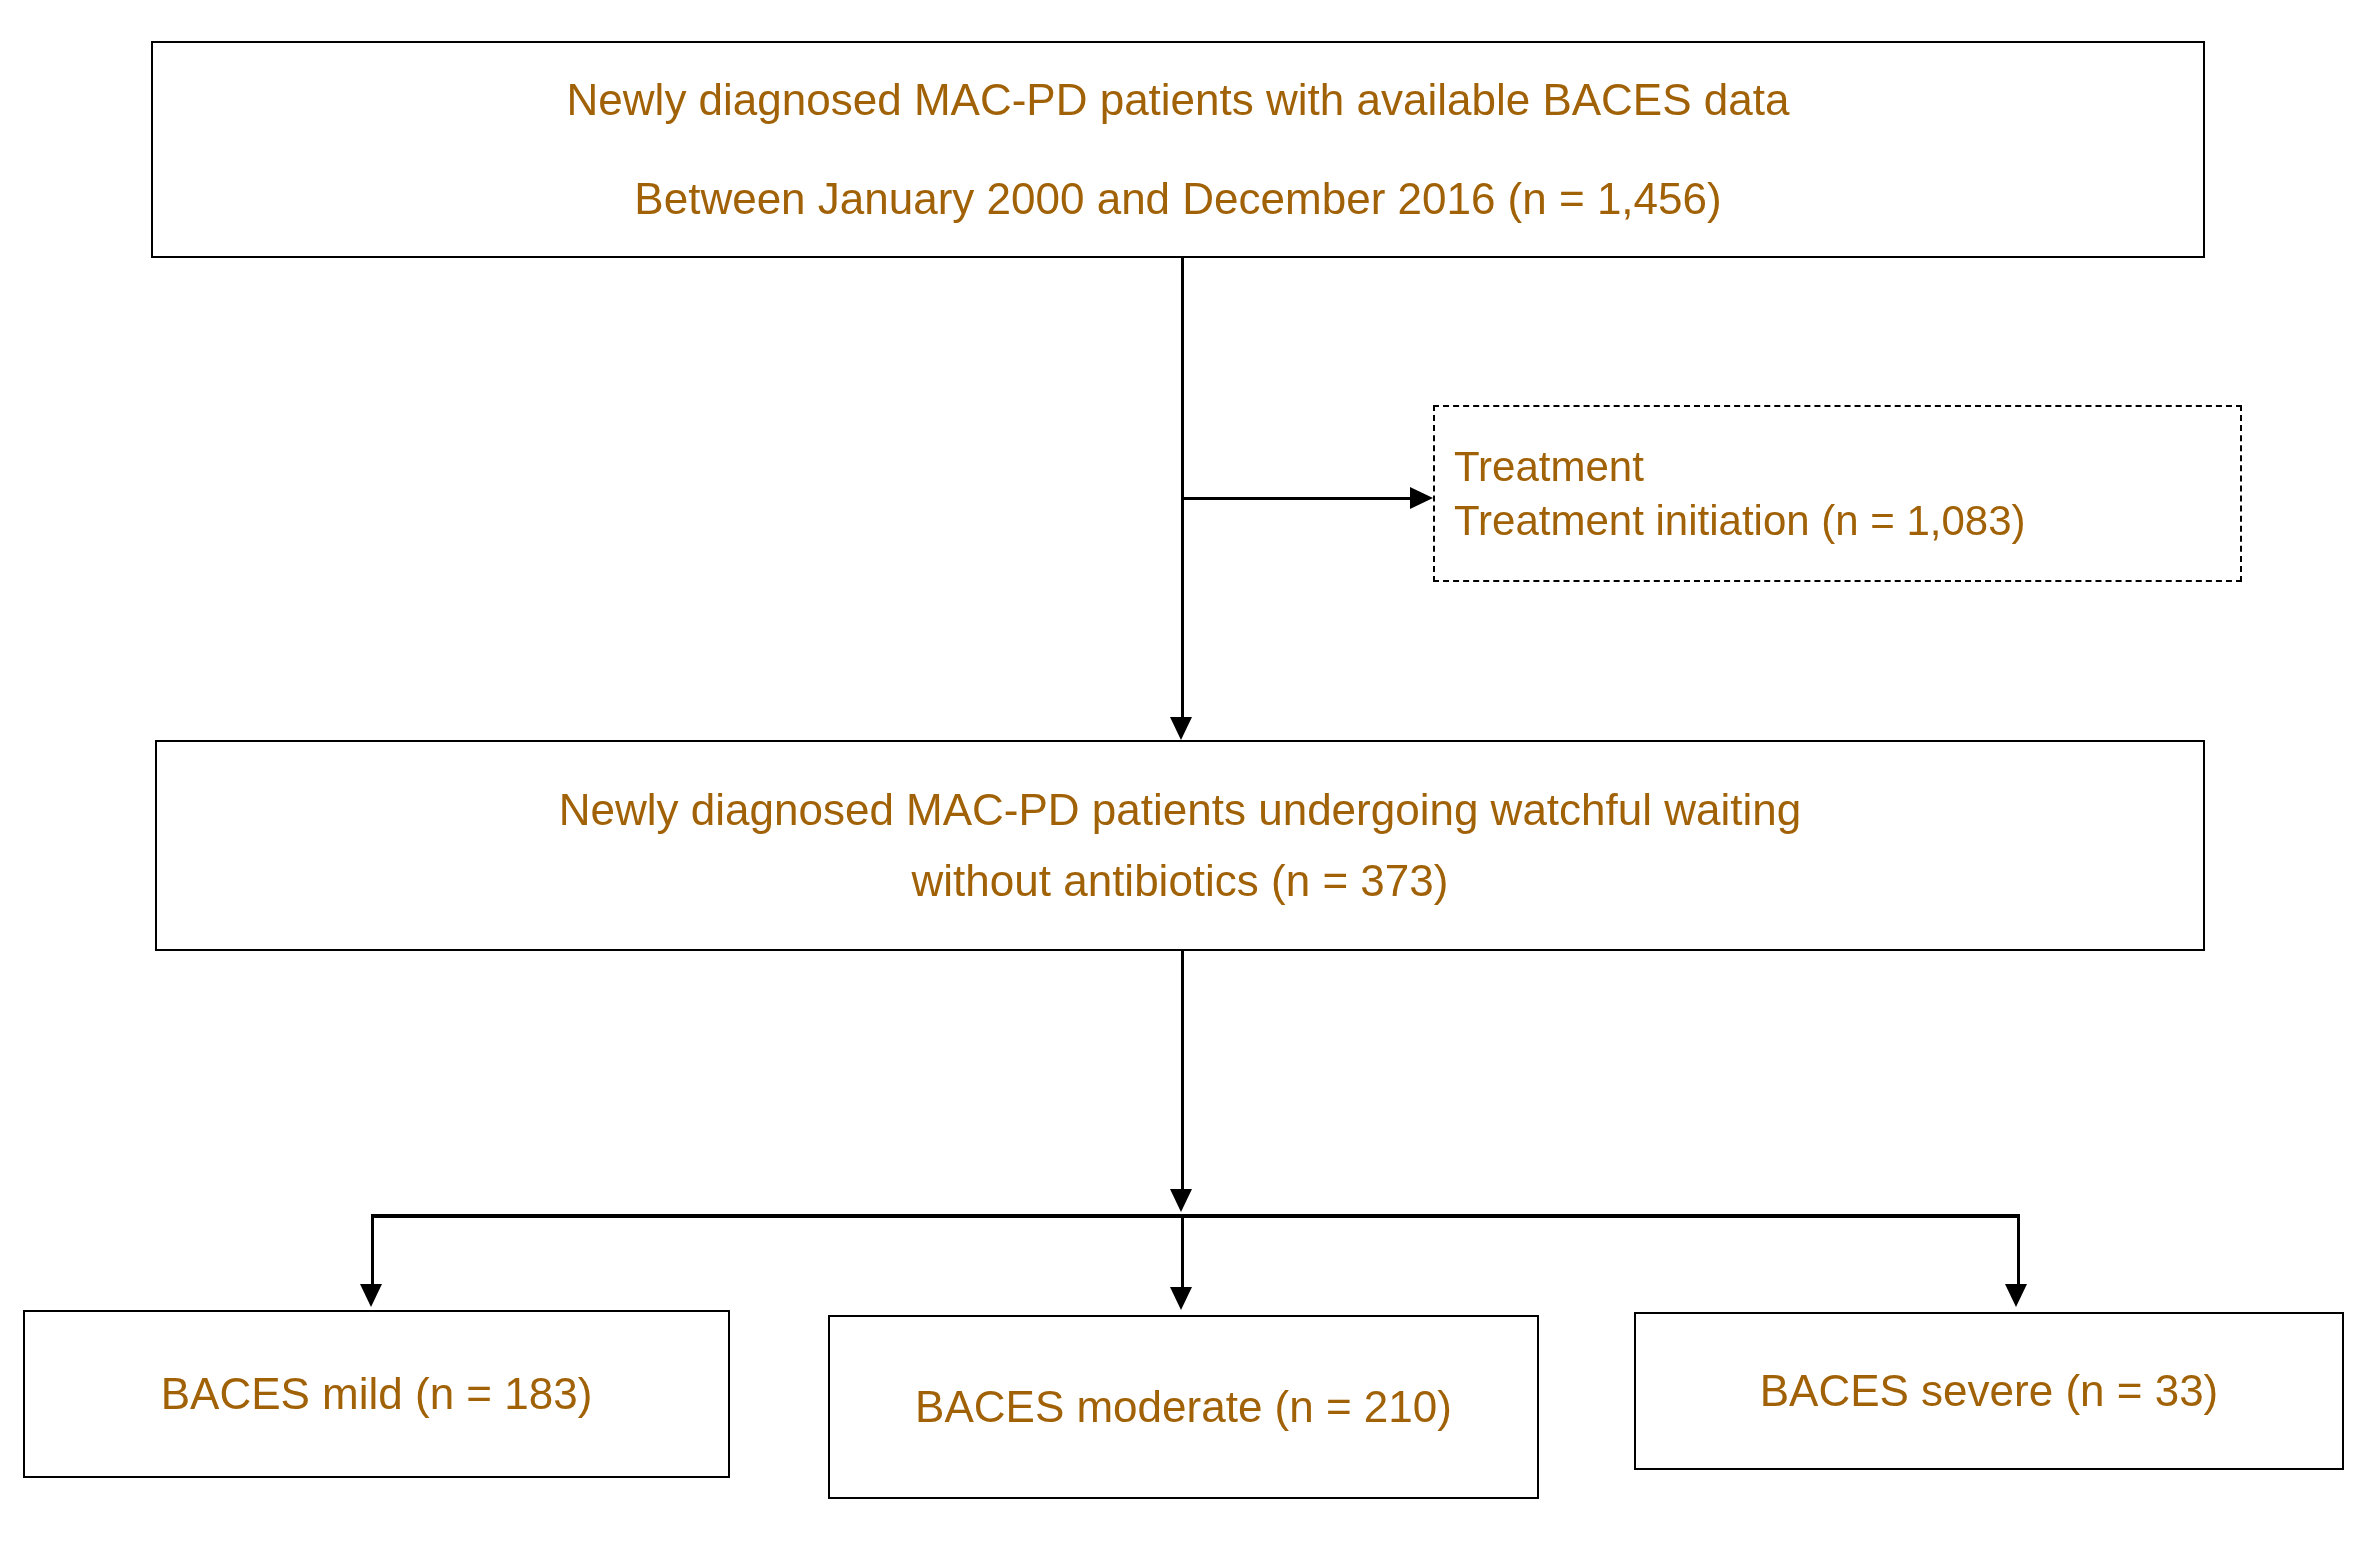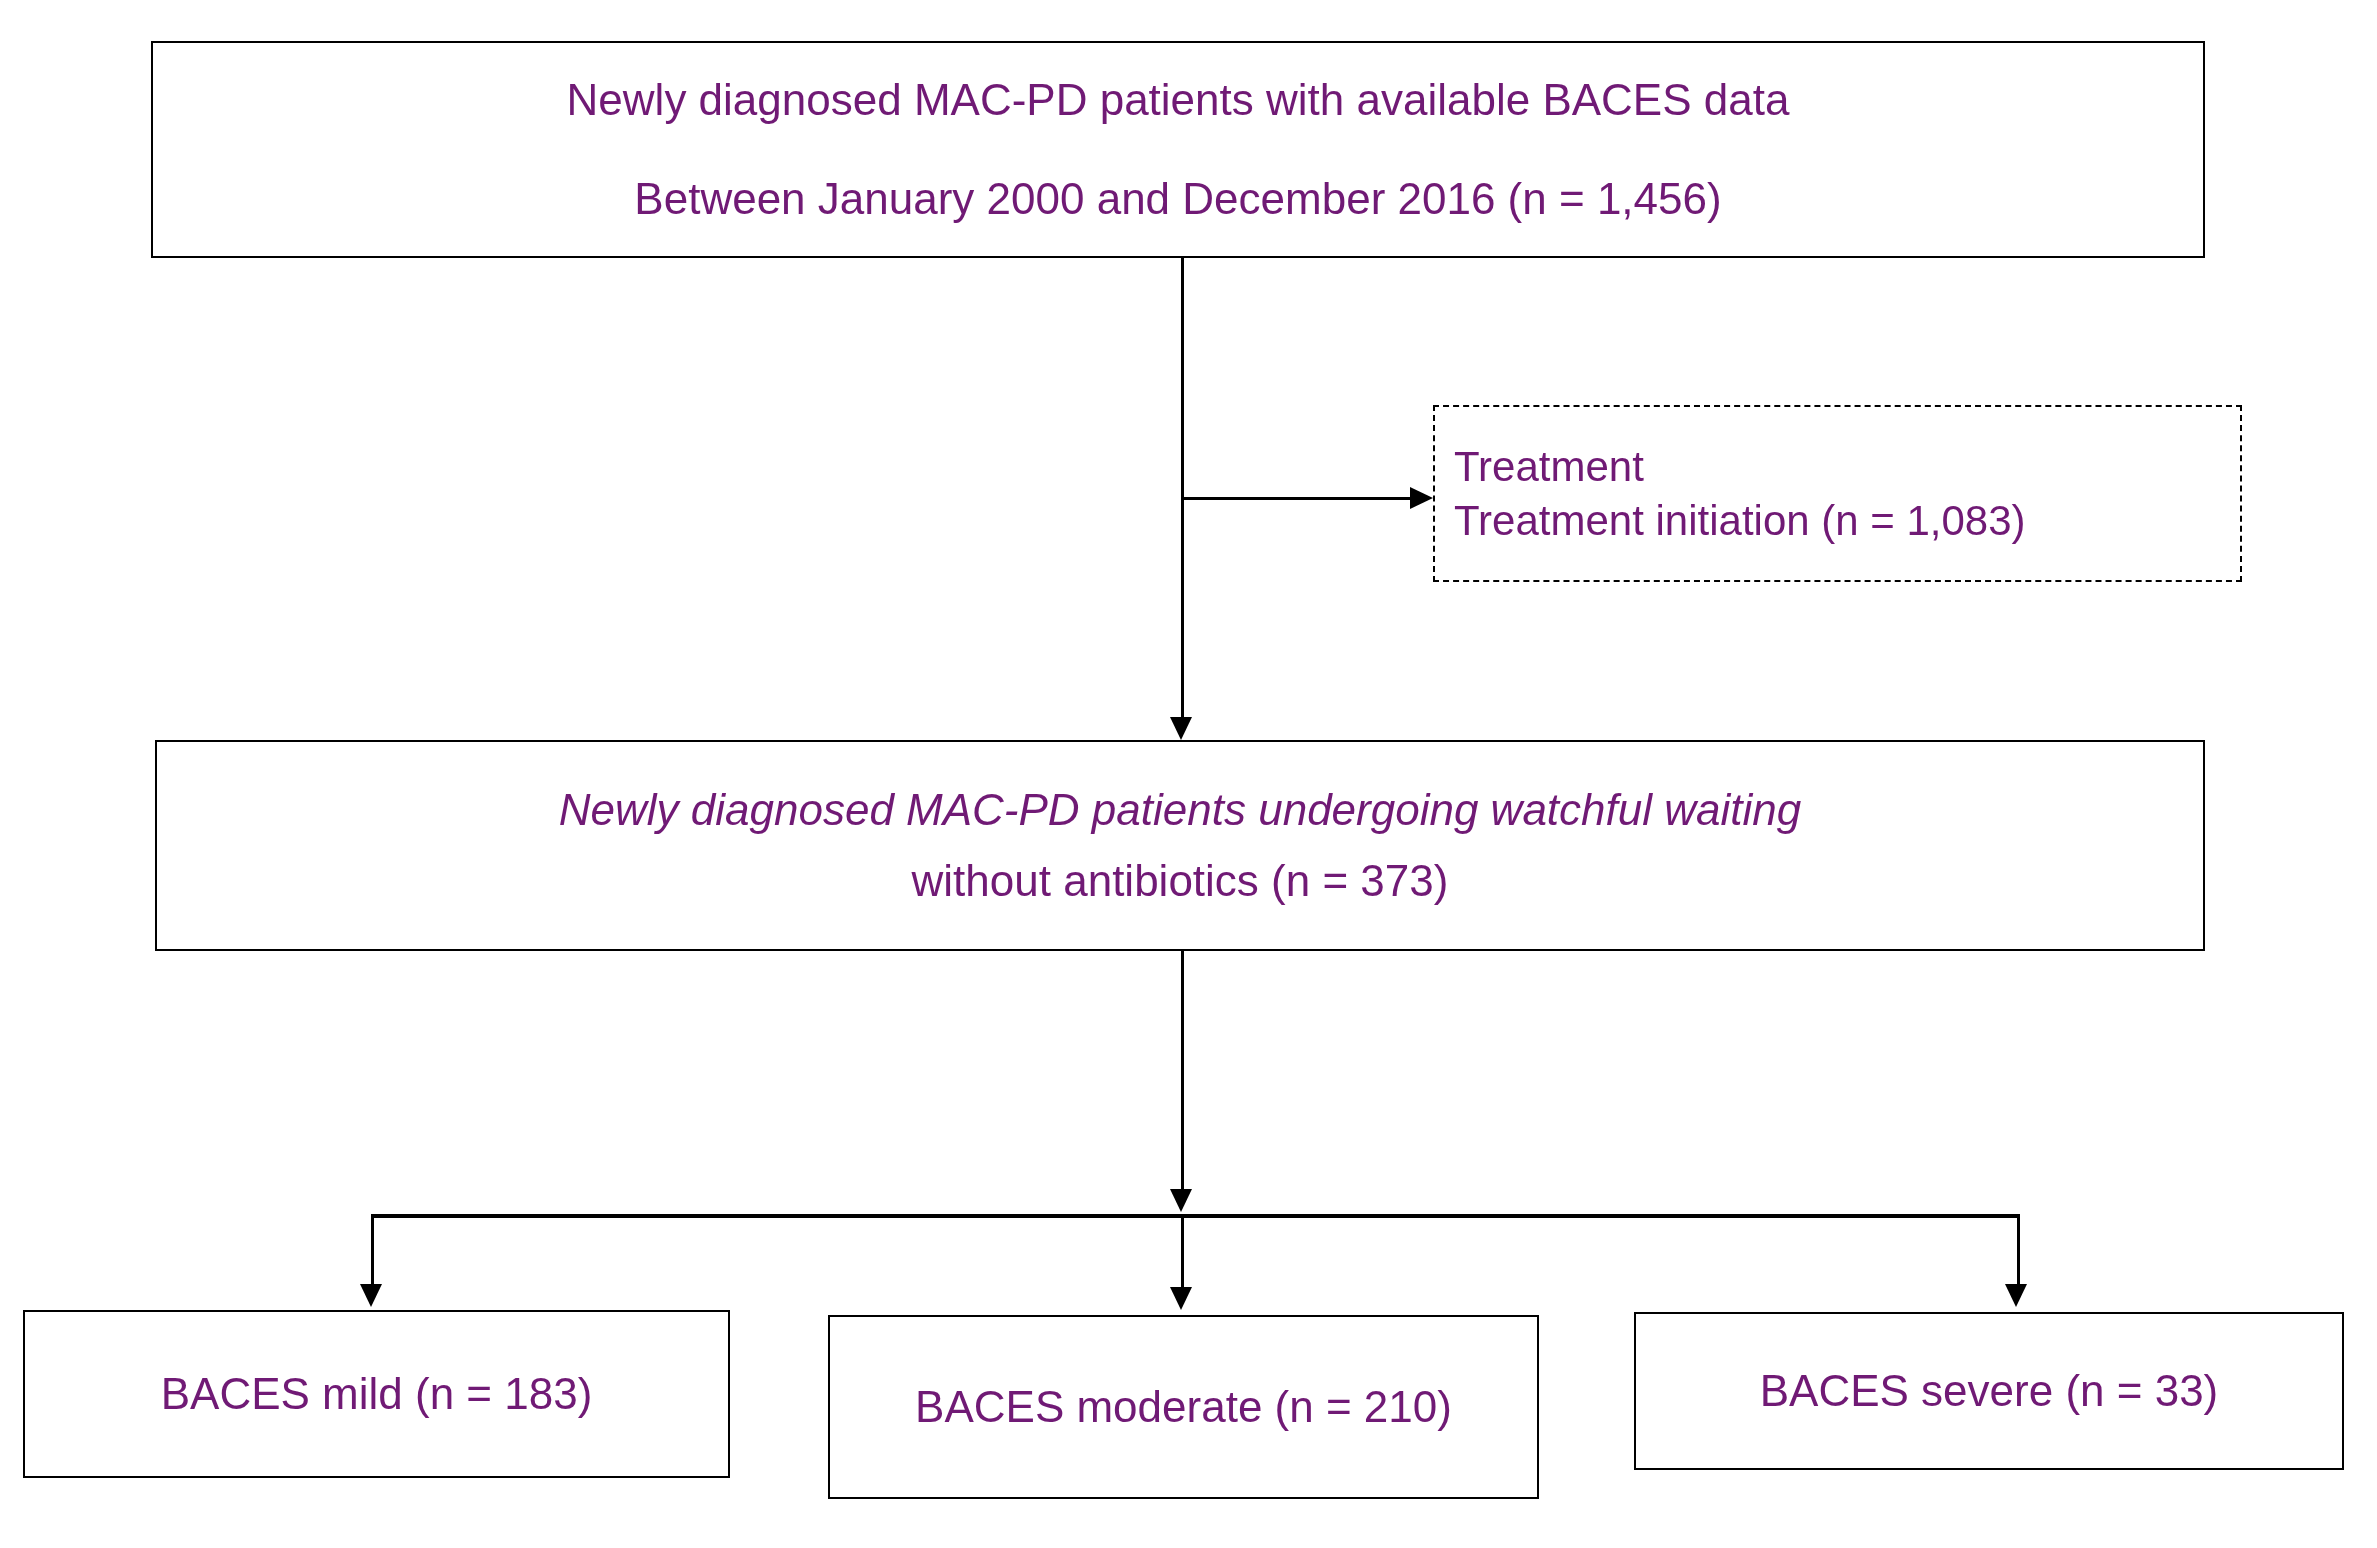--- a/index.html
+++ b/index.html
@@ -7,21 +7,21 @@
     margin: 0;
     padding: 0;
     background: #ffffff;
   }
   #canvas {
     position: relative;
     width: 2377px;
     height: 1548px;
     background: #ffffff;
     font-family: "Liberation Sans", sans-serif;
-    color: #701a75;
+    color: #a16207;
     overflow: hidden;
   }
   .node {
     position: absolute;
     box-sizing: border-box;
     background: #ffffff;
     display: flex;
     flex-direction: column;
     align-items: center;
     justify-content: center;
@@ -35,21 +35,21 @@
   }
   .node .line {
     display: block;
     white-space: nowrap;
     font-size: 44px;
     line-height: 1.05;
     letter-spacing: 0px;
   }
   
   #node-source .line:first-child { margin-bottom: 53px; }
-  #node-cohort .line:first-child { margin-bottom: 25px; font-style: italic; }
+  #node-cohort .line:first-child { margin-bottom: 25px; }
   
   #node-exclusion {
     align-items: flex-start;
     justify-content: center;
     padding-left: 19px;
   }
   #node-exclusion .line {
     text-align: left;
     font-size: 42px;
     line-height: 1.28;

